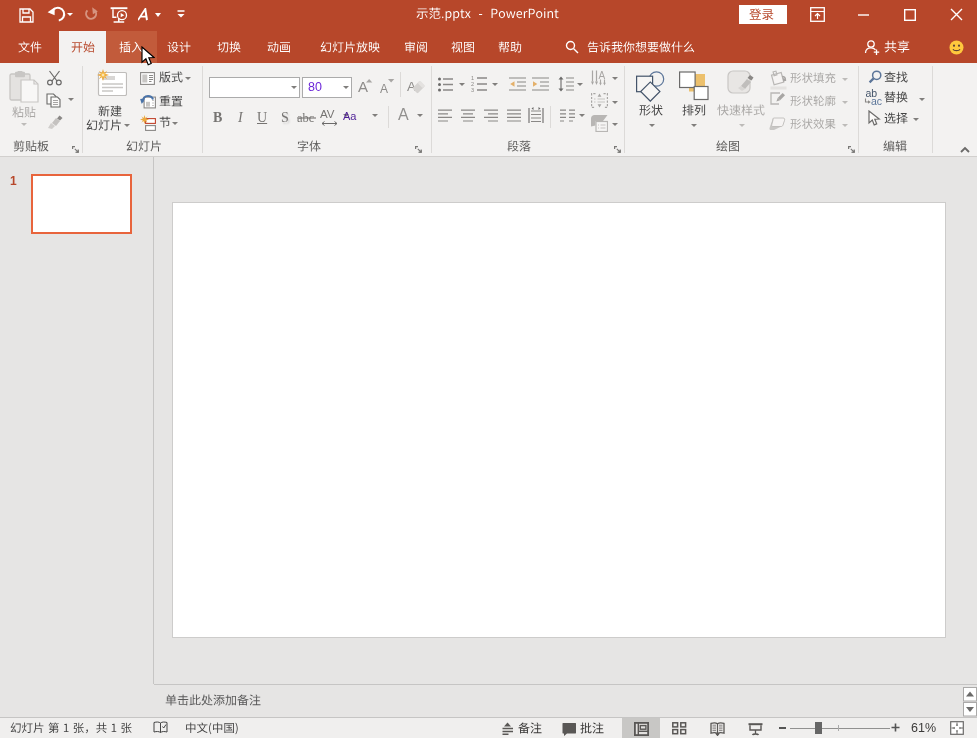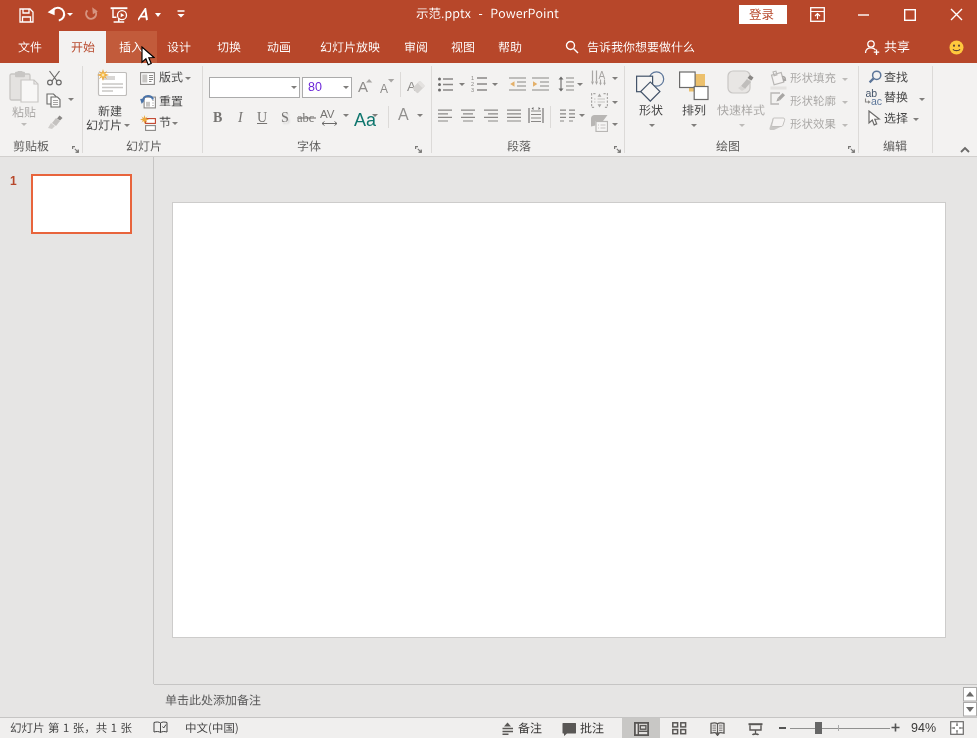--- a/index.html
+++ b/index.html
@@ -244,21 +244,21 @@
 <div class="abs" style="left:281px;top:109.5px;font-size:14px;color:#767472;text-shadow:1.5px 1.5px 2px #ccc;font-family:'Liberation Serif'">S</div>
 <svg class="abs" style="left:297px;top:110.5px" width="19" height="14" viewBox="0 0 19 14">
 <text x="0" y="11" font-size="12.5" fill="#767472" font-family="Liberation Serif">abc</text>
 <path d="M0 7 H19" stroke="#767472" stroke-width="1.1"></path>
 </svg>
 <svg class="abs" style="left:320px;top:107.5px" width="20" height="19" viewBox="0 0 20 19">
 <text x="0" y="10" font-size="11.5" fill="#767472" font-family="Liberation Sans">AV</text>
 <path d="M2 15.5 H17 M2 15.5 L4.5 13.5 M2 15.5 L4.5 17.5 M17 15.5 L14.5 13.5 M17 15.5 L14.5 17.5" stroke="#6B6A69" stroke-width="1" fill="none"></path>
 </svg>
 <div class="abs" style="left:343px;top:114px;width:0;height:0;border-left:3px solid transparent;border-right:3px solid transparent;border-top:3.5px solid #807E7C"></div>
-<div class="abs" style="left:354px;top:110px;font-size:18px;color:#0f766e">Aa</div>
+<div class="abs" style="left:343px;top:110px;font-size:11px;color:#4c1d95">Aa</div>
 <div class="abs" style="left:372px;top:114px;width:0;height:0;border-left:3px solid transparent;border-right:3px solid transparent;border-top:3.5px solid #807E7C"></div>
 <div class="abs" style="left:388px;top:106px;width:1px;height:22px;background:#DCDAD8"></div>
 <div class="abs" style="left:398px;top:106px;font-size:16px;color:#91908E">A</div>
 <div class="abs" style="left:417px;top:114px;width:0;height:0;border-left:3px solid transparent;border-right:3px solid transparent;border-top:3.5px solid #807E7C"></div>
 <svg width="24.0" height="13.4" viewBox="0 0 2000 1117" style="display:block;position:absolute;left:297px;top:140px;">
       <path fill="#5C5B5A" d="M460 517V580H69V652H460V866C460 880 455 885 437 886C419 886 354 886 287 884C300 904 314 938 319 959C404 959 457 958 492 947C528 934 539 912 539 868V652H930V580H539V543C627 496 717 428 779 364L728 325L711 329H233V400H635C584 444 519 488 460 517ZM424 56C443 82 462 115 475 144H80V351H154V216H843V351H920V144H563C549 111 523 66 497 33ZM1251 44C1201 195 1119 345 1030 443C1045 460 1067 500 1074 517C1104 483 1133 444 1160 401V958H1232V275C1266 207 1296 135 1321 64ZM1416 705V774H1581V954H1654V774H1815V705H1654V359C1716 533 1812 701 1916 796C1930 776 1955 750 1973 737C1865 650 1761 482 1702 314H1954V242H1654V43H1581V242H1298V314H1536C1474 484 1369 654 1259 742C1276 755 1301 781 1313 799C1419 703 1517 538 1581 362V705Z"></path>
     </svg>
 <svg class="abs" style="left:414.5px;top:145.5px" width="8" height="8" viewBox="0 0 8 8">
 <path d="M0.6 3 V0.6 H3" fill="none" stroke="#7A7977" stroke-width="1.2"></path>
 <path d="M2.8 2.8 L6 6 M6.2 3.4 V6.2 H3.4" fill="none" stroke="#7A7977" stroke-width="1.1"></path>
@@ -514,18 +514,18 @@
 <path d="M7.5 7 V11" stroke="#595755" stroke-width="1.3"></path>
 <path d="M4.5 12 C5 10.8 10 10.8 10.5 12" fill="none" stroke="#595755" stroke-width="1.5"></path>
 </svg>
 <div class="abs" style="left:779px;top:727px;width:7px;height:2px;background:#555"></div>
 <div class="abs" style="left:790px;top:727.5px;width:100px;height:1px;background:#919190"></div>
 <div class="abs" style="left:838px;top:725px;width:1px;height:6px;background:#aaa"></div>
 <div class="abs" style="left:815px;top:722px;width:7px;height:12px;background:#666"></div>
 <svg class="abs" style="left:891px;top:723px" width="9" height="9" viewBox="0 0 9 9">
       <path d="M0.5 4.5 H8.5 M4.5 0.5 V8.5" stroke="#555" stroke-width="1.6"></path>
     </svg>
-<div class="abs" style="left:911px;top:721px;font-size:12.5px;color:#3b3a39">94%</div>
+<div class="abs" style="left:911px;top:721px;font-size:12.5px;color:#3b3a39">61%</div>
 <svg class="abs" style="left:950px;top:721px" width="14" height="14" viewBox="0 0 14 14">
 <rect x="0.7" y="0.7" width="12.6" height="12.6" fill="#fff" stroke="#6B6A69" stroke-width="1.2"></rect>
 <path d="M7 1.5 V5 M7 13 V9.5 M1.5 7 H5 M13 7 H9.5" stroke="#6B6A69" stroke-width="1"></path>
 <path d="M7 3 L5.8 4.5 H8.2 Z M7 11 L5.8 9.5 H8.2 Z M3 7 L4.5 5.8 V8.2 Z M11 7 L9.5 5.8 V8.2 Z" fill="#6B6A69"></path>
 </svg>
 </div>
 </body></html>

